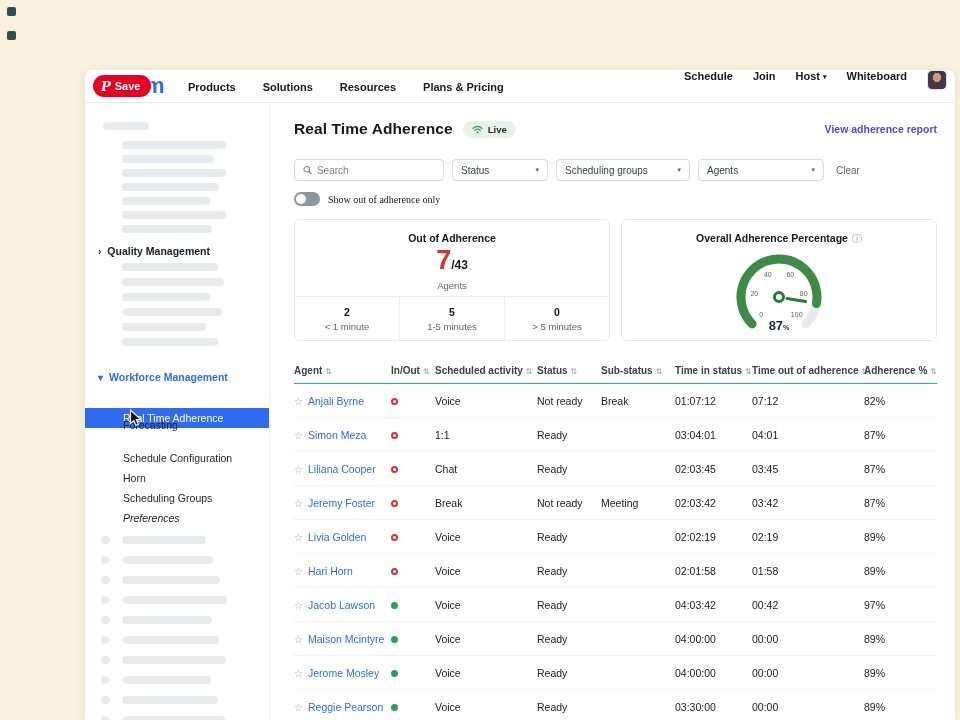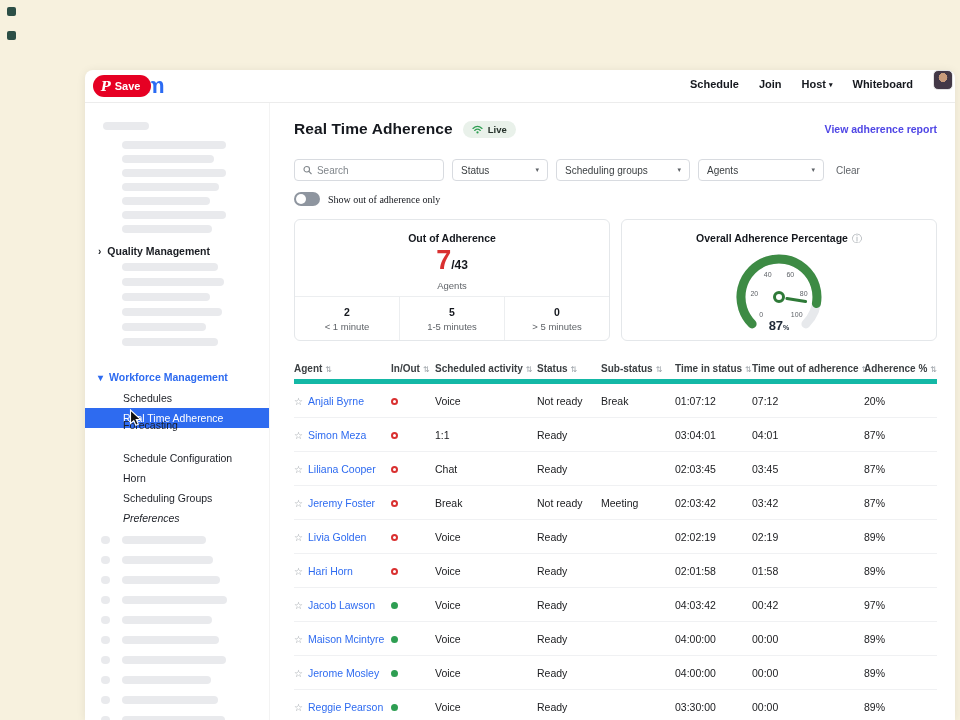--- a/index.html
+++ b/index.html
@@ -8,21 +8,21 @@
 
   .corner-dot { position:absolute; width:9px; height:9px; border-radius:2px; background:#2c4f46; }
 
   .window { position:absolute; left:85px; top:70px; width:870px; height:650px; background:#fff;
             border-radius:8px 8px 0 0; box-shadow:0 1px 10px rgba(0,0,0,.08); }
 
   
   .topnav { position:absolute; top:0; left:0; right:0; height:33px; border-bottom:1px solid #ececec; }
   .logo { position:absolute; left:60px; top:1px; font-size:22px; font-weight:bold; color:#2b6bf3; line-height:30px; }
   .nav-left { position:absolute; left:103px; top:0; height:33px; display:flex; align-items:center; gap:27px; }
-  .nav-right { position:absolute; right:2px; top:0; height:20px; display:flex; align-items:flex-end; gap:20px; }
+  .nav-right { position:absolute; right:8px; top:0; height:20px; display:flex; align-items:flex-start; gap:20px; }
   .nav-item { font-size:11px; font-weight:600; color:#15181e; cursor:pointer; white-space:nowrap; }
   .caret { font-size:7px; color:#15181e; margin-left:3px; vertical-align:1px; }
   .avatar { width:20px; height:20px; border-radius:5px; border:1px solid #e3e3e3;
             background:radial-gradient(circle at 50% 36%, #c89b7b 0 30%, #433847 31% 100%); }
   .pin-save { position:absolute; left:8px; top:5px; height:22px; display:flex; align-items:center; gap:4px;
               background:#e60023; border-radius:12px; padding:0 11px 0 8px; color:#fff; font-size:11px;
               font-weight:bold; z-index:6; box-shadow:0 0 0 1px rgba(255,255,255,.65); }
   .pin-p { font-family:"DejaVu Serif",serif; font-style:italic; font-weight:bold; font-size:13px; line-height:1; }
 
   
@@ -73,21 +73,21 @@
   .buckets { position:absolute; left:0; right:0; top:76px; bottom:0; border-top:1px solid #eceef0; display:flex; }
   .bucket { flex:1; text-align:center; padding-top:9px; }
   .bucket + .bucket { border-left:1px solid #eceef0; }
   .bucket .bv { font-size:10.5px; font-weight:bold; color:#15181e; }
   .bucket .bl { font-size:9.5px; color:#5f6368; margin-top:3px; }
   .gauge-wrap { display:flex; justify-content:center; margin-top:1px; }
 
   
   .table { margin-top:17px; }
   .thead, .trow { display:grid; grid-template-columns:97px 44px 102px 64px 74px 77px 112px 72px; align-items:center; }
-  .thead { height:26px; border-bottom:5px solid #14b8a6; }
+  .thead { height:26px; border-bottom:1px solid #14b8a6; }
   .th { font-size:10px; font-weight:bold; color:#3c4043; white-space:nowrap; cursor:pointer; }
   .sort { font-size:8px; color:#9aa0a6; margin-left:3px; font-weight:normal; }
   .trow { height:34px; border-bottom:1px solid #f0f1f3; }
   .td { font-size:10.5px; color:#202124; white-space:nowrap; }
   .star { color:#9aa0a6; font-size:10px; margin-right:5px; cursor:pointer; }
   .agent-link { color:#2e6bf0; cursor:pointer; }
   .dot { display:inline-block; width:7px; height:7px; border-radius:50%; }
   .dot.out { background:#fff; border:2px solid #d93030; }
   .dot.in  { background:#2e9e52; border:2px solid #2e9e52; }
 
@@ -101,20 +101,26 @@
 
 <div class="window">
 
   <div class="pin-save">
     <span class="pin-p">P</span>
     <span>Save</span>
   </div>
 
   <div class="topnav">
     <span class="logo">m</span>
+    <div class="nav-left">
+        <span class="nav-item">Products</span>
+        <span class="nav-item">Solutions</span>
+        <span class="nav-item">Resources</span>
+        <span class="nav-item">Plans &amp; Pricing</span>
+      </div>
     <div class="nav-right">
         <span class="nav-item">Schedule</span>
         <span class="nav-item">Join</span>
         <span class="nav-item">Host<span class="caret">▾</span></span>
         <span class="nav-item">Whiteboard</span>
         <div class="avatar"></div>
       </div>
   </div>
 
   <div class="sidebar">
@@ -153,21 +159,20 @@
       <div class="sk" style="top: 533px; left: 16px; width: 9px;"></div>
       <div class="sk" style="top: 533px; left: 37px; width: 97px;"></div>
       <div class="sk" style="top: 553px; left: 16px; width: 9px;"></div>
       <div class="sk" style="top: 553px; left: 37px; width: 104px;"></div>
       <div class="sk" style="top: 573px; left: 16px; width: 9px;"></div>
       <div class="sk" style="top: 573px; left: 37px; width: 89px;"></div>
       <div class="sk" style="top: 593px; left: 16px; width: 9px;"></div>
       <div class="sk" style="top: 593px; left: 37px; width: 96px;"></div>
       <div class="sk" style="top: 613px; left: 16px; width: 9px;"></div>
       <div class="sk" style="top: 613px; left: 37px; width: 103px;"></div>
-      <div class="wm-item" style="top: 285px;">Schedules</div>
       <div class="wm-item selected" style="top: 305px;">Real Time Adherence</div>
       <div class="wm-item" style="top: 312px;">Forecasting</div>
       <div class="wm-item" style="top: 345px;">Schedule Configuration</div>
       <div class="wm-item" style="top: 365px;">Horn</div>
       <div class="wm-item" style="top: 385px;">Scheduling Groups</div>
       <div class="wm-item" style="top: 405px; font-style: italic;">Preferences</div>
     </div>
 
   <div class="main">
 
@@ -271,21 +276,21 @@
         </div>
       <div>
           <div class="trow">
             <div class="td"><span class="star">☆</span><span class="agent-link">Anjali Byrne</span></div>
             <div class="td"><span class="dot out"></span></div>
             <div class="td">Voice</div>
             <div class="td">Not ready</div>
             <div class="td">Break</div>
             <div class="td">01:07:12</div>
             <div class="td">07:12</div>
-            <div class="td">20%</div>
+            <div class="td">82%</div>
           </div>
           <div class="trow">
             <div class="td"><span class="star">☆</span><span class="agent-link">Simon Meza</span></div>
             <div class="td"><span class="dot out"></span></div>
             <div class="td">1:1</div>
             <div class="td">Ready</div>
             <div class="td"></div>
             <div class="td">03:04:01</div>
             <div class="td">04:01</div>
             <div class="td">87%</div>

